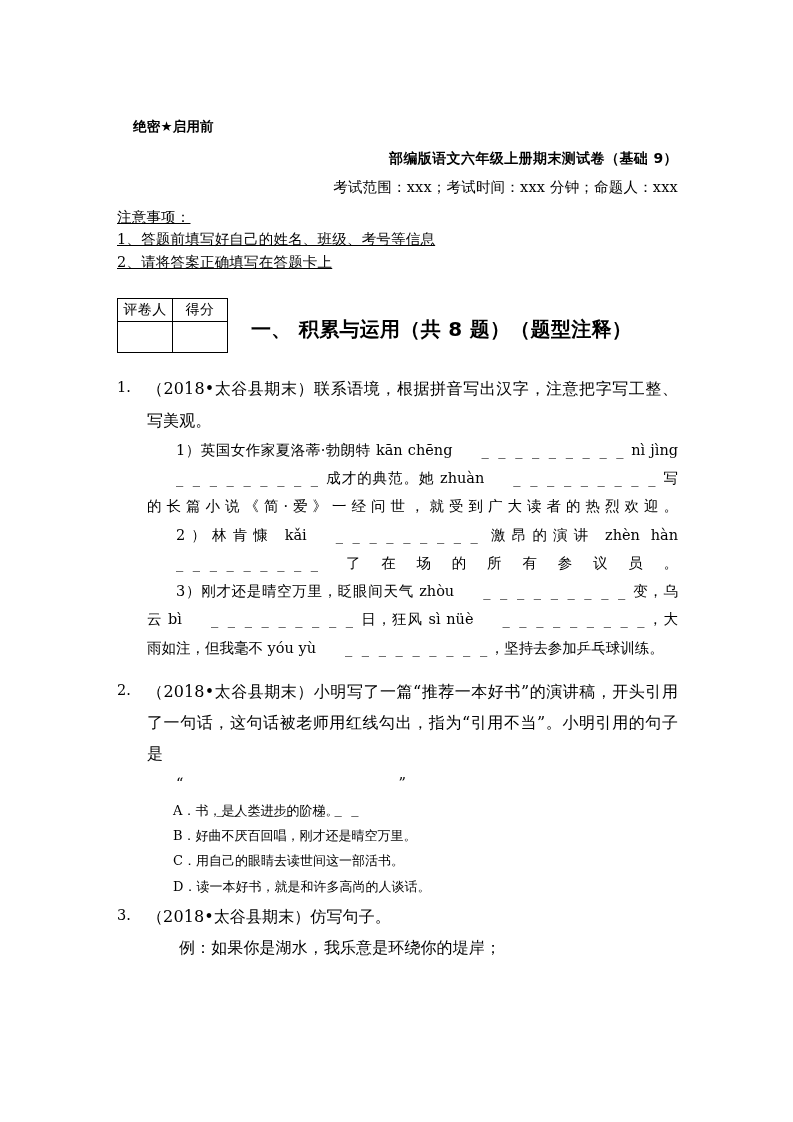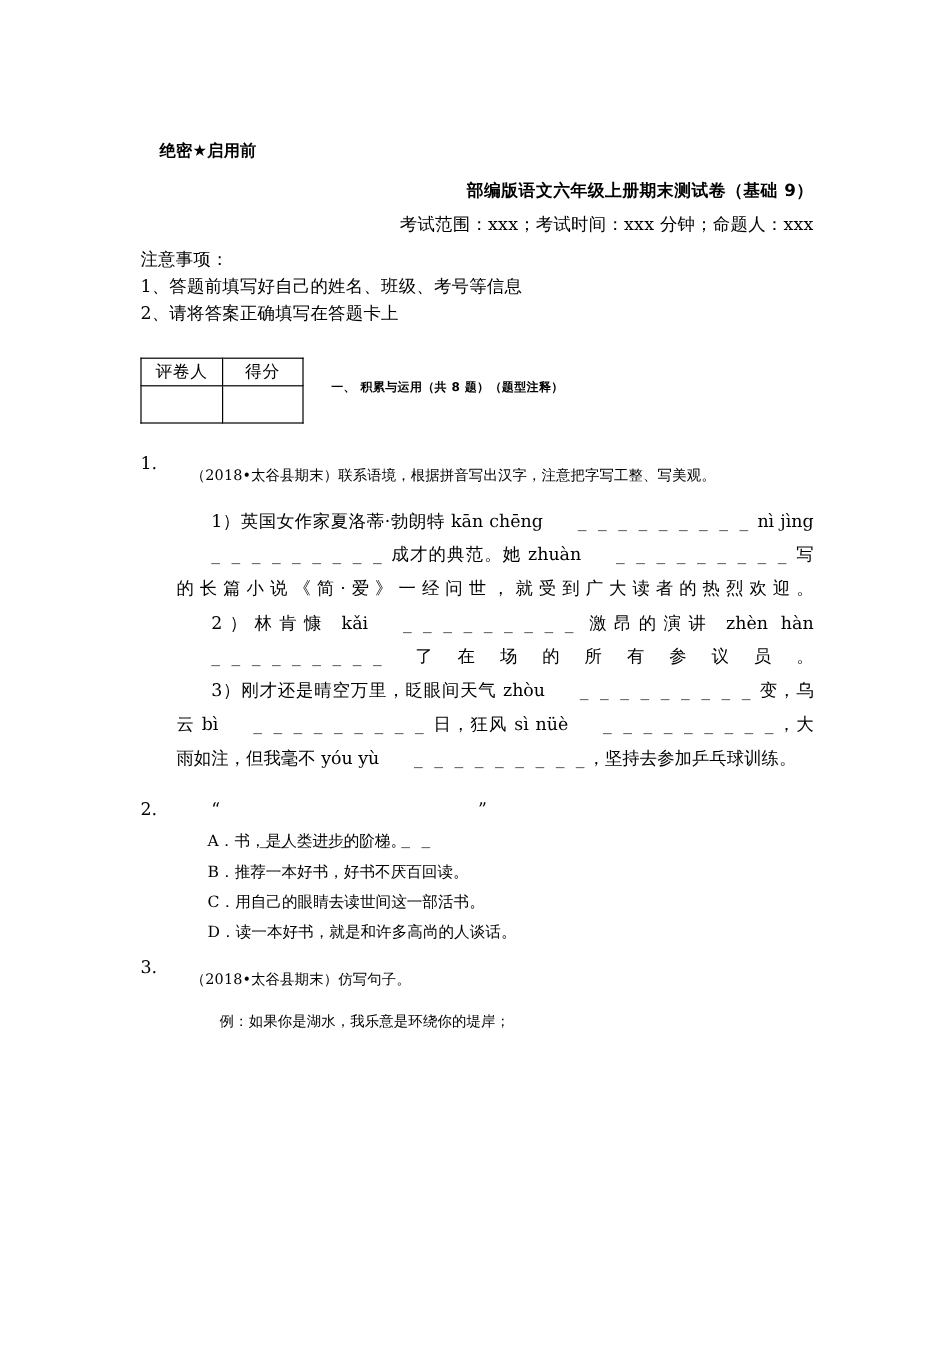--- a/index.html
+++ b/index.html
@@ -44,49 +44,50 @@
     font-size: 14.5px;
     letter-spacing: 0.2px;
     margin: 0 0 9px 0;
   }
   .notice-title,
   .notice-line {
     font-size: 14.5px;
     line-height: 1.56;
     margin: 0;
     letter-spacing: 0.2px;
+    text-decoration: underline;
   }
 
   
   .section-block {
     display: flex;
     align-items: flex-start;
     margin-top: 25px;
   }
   table.score-table {
     border-collapse: collapse;
     table-layout: fixed;
-    width: 136px;
+    width: 111px;
     padding-left: 35px;
   }
   table.score-table td {
     border: 1.6px solid #000;
     text-align: center;
     font-size: 14px;
     height: 22px;
     padding: 0;
     letter-spacing: 0.5px;
   }
   table.score-table td.blank-cell {
     height: 30px;
   }
   .section-heading {
     font-family: "DejaVu Sans", "Liberation Sans", sans-serif;
     font-weight: bold;
-    font-size: 10px;
+    font-size: 20px;
     letter-spacing: 0.3px;
     padding-left: 23px;
     padding-top: 18px;
     white-space: nowrap;
   }
 
   
   .questions {
     margin-top: 20px;
   }
@@ -98,24 +99,24 @@
     width: 30px;
     flex: 0 0 30px;
     font-size: 14.5px;
     line-height: 1.95;
   }
   .q-body {
     flex: 1 1 auto;
     min-width: 0;
   }
   .q-text {
-    font-size: 12px;
+    font-size: 16px;
     line-height: 1.95;
     letter-spacing: 0.1px;
-    margin: 12px;
+    margin: 0;
     text-align: justify;
     text-justify: inter-ideograph;
   }
   .q-text.indent { text-indent: 2em; }
   .sub {
     font-size: 14.5px;
     line-height: 1.95;
     margin: 0;
     text-indent: 2em;
     text-align: justify;
@@ -203,25 +204,26 @@
 
         <p class="sub justify-spread"><span>2）</span><span>林肯慷</span> <span class="py">kǎi</span><span class="blank">_ _ _ _ _ _ _ _ _</span> <span>激昂的演讲</span> <span class="py">zhèn hàn</span><span class="blank">_ _ _ _ _ _ _ _ _</span> <span>了在场的所有参议员。</span></p>
 
         <p class="sub"><span>3）</span><span>刚才还是晴空万里，眨眼间天气</span> <span class="py">zhòu</span><span class="blank">_ _ _ _ _ _ _ _ _</span> <span>变，乌云</span> <span class="py">bì</span><span class="blank">_ _ _ _ _ _ _ _ _</span> <span>日，狂风</span> <span class="py">sì nüè</span><span class="blank">_ _ _ _ _ _ _ _ _</span><span>，大雨如注，但我毫不</span> <span class="py">yóu yù</span><span class="blank">_ _ _ _ _ _ _ _ _</span><span>，坚持去参加乒乓球训练。</span></p>
       </div>
     </div>
 
     <div class="q" style="margin-top:14px;">
       <div class="q-num">2.</div>
       <div class="q-body">
+        <p class="q-text">（2018•太谷县期末）小明写了一篇“推荐一本好书”的演讲稿，开头引用了一句话，这句话被老师用红线勾出，指为“引用不当”。小明引用的句子是</p>
 
         <p class="quote-line"><span>“</span><span class="quote-blank"><span class="dashes">_ _ _ _ _ _ _ _ _</span></span><span>”</span></p>
 
         <p class="opt">A．书，是人类进步的阶梯。</p>
-        <p class="opt">B．推荐一本好书，好书不厌百回读。</p>
+        <p class="opt">B．好曲不厌百回唱，刚才还是晴空万里。</p>
         <p class="opt">C．用自己的眼睛去读世间这一部活书。</p>
         <p class="opt">D．读一本好书，就是和许多高尚的人谈话。</p>
       </div>
     </div>
 
     <div class="q">
       <div class="q-num">3.</div>
       <div class="q-body">
         <p class="q-text">（2018•太谷县期末）仿写句子。</p>
         <p class="q-text indent">例：如果你是湖水，我乐意是环绕你的堤岸；</p>

